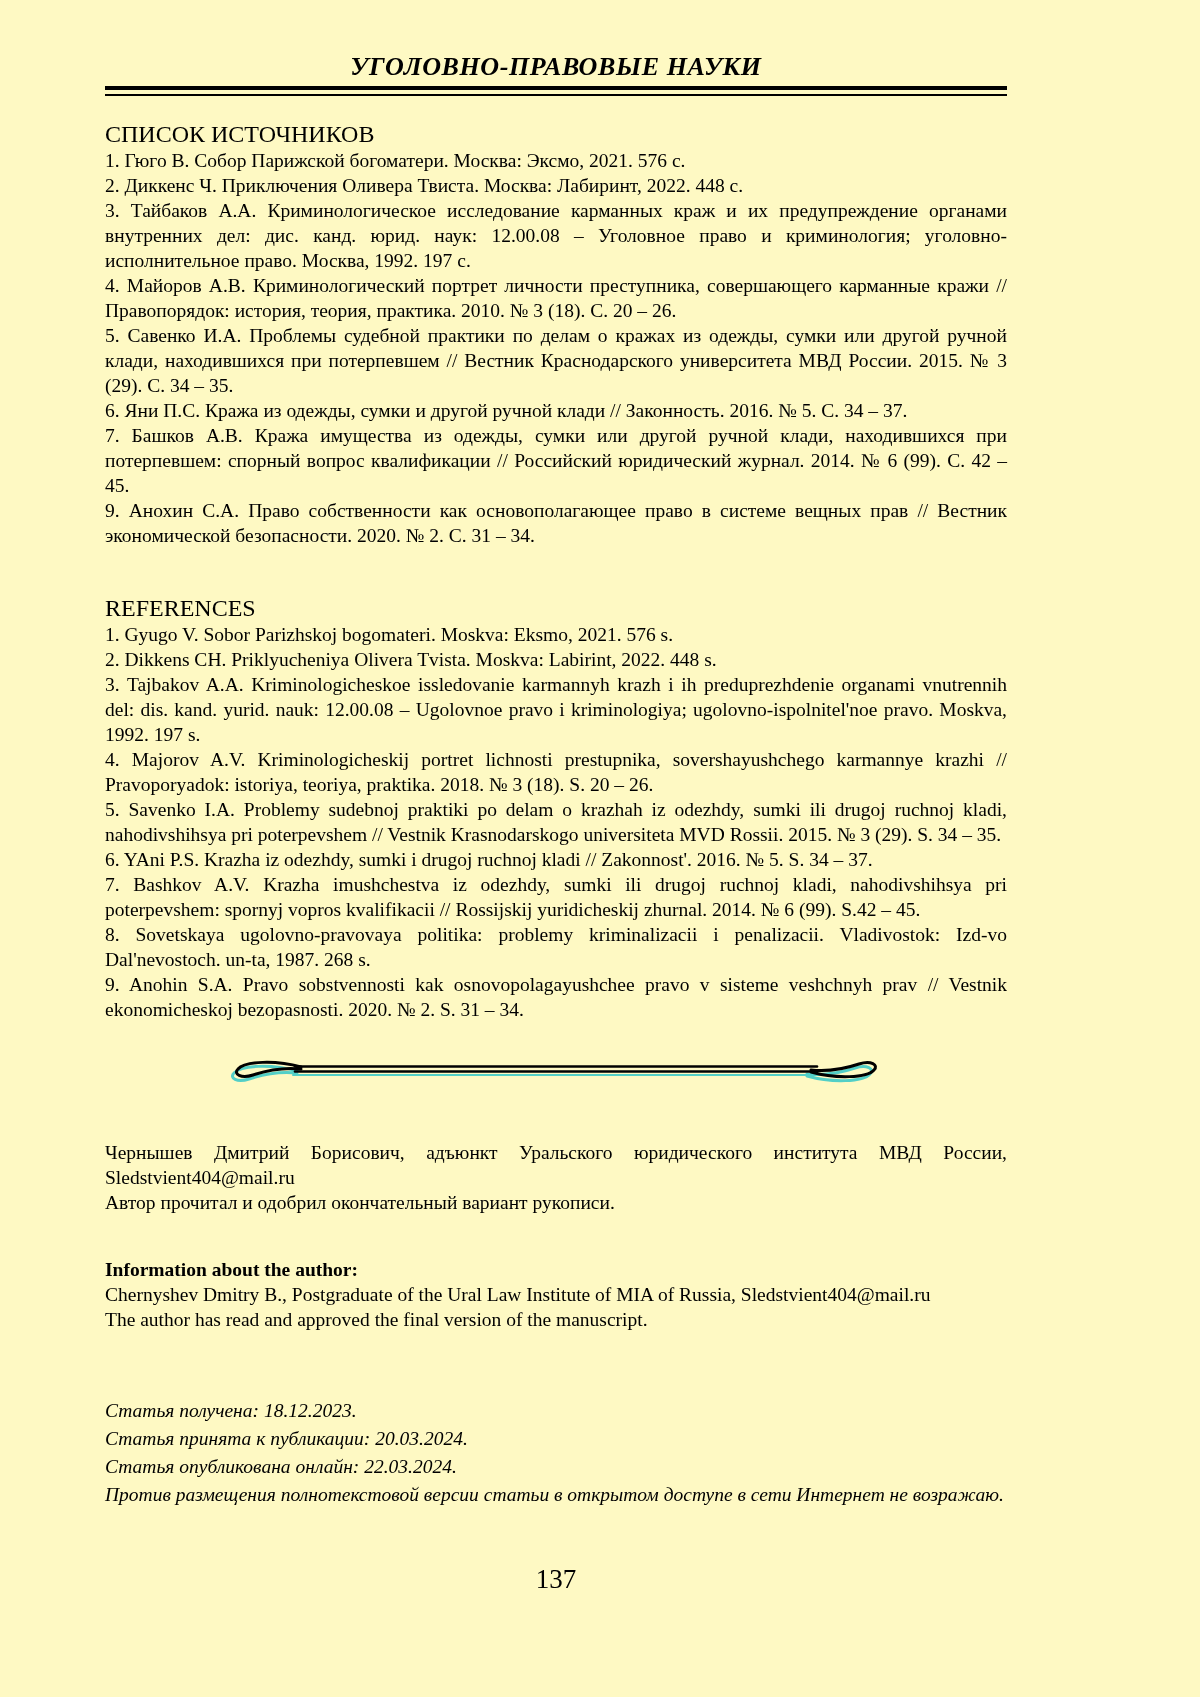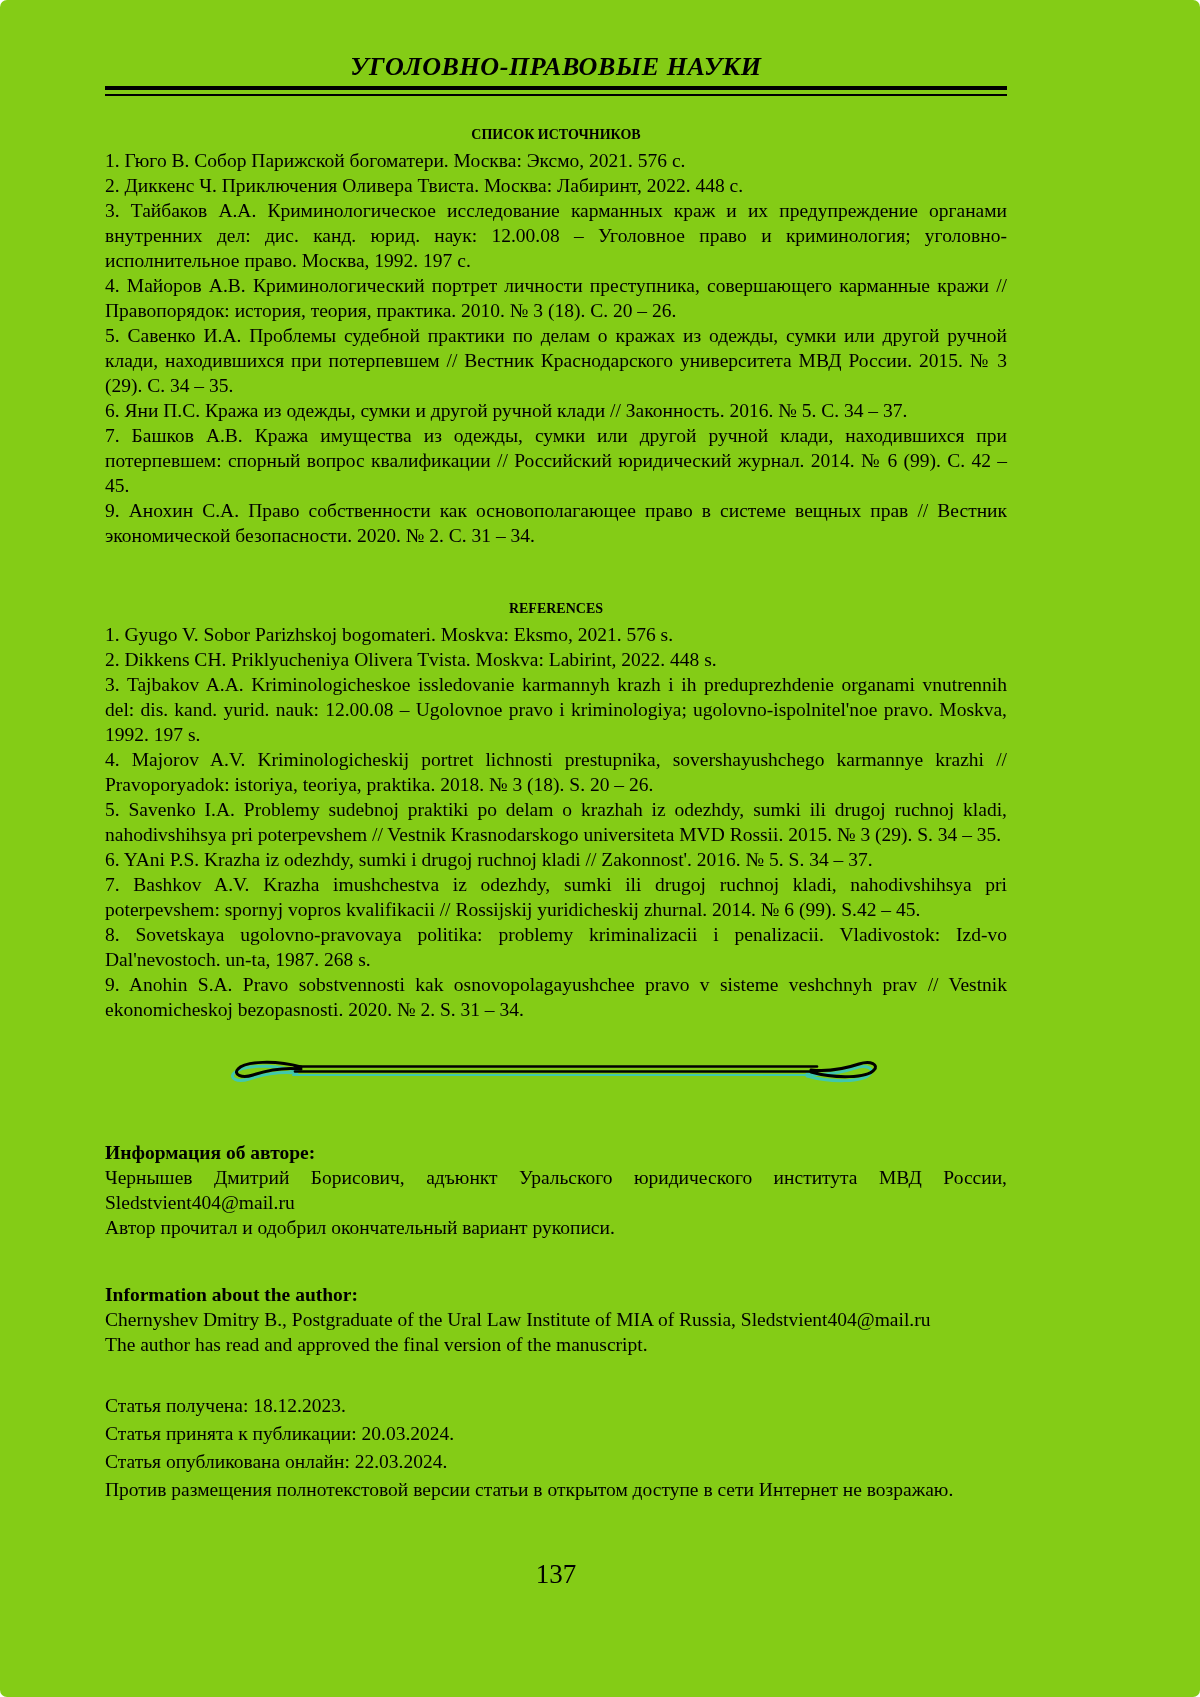--- a/index.html
+++ b/index.html
@@ -5,65 +5,64 @@
   html, body {
     margin: 0;
     padding: 0;
     background: #ffffff;
   }
   .page {
     position: relative;
     width: 1200px;
     min-height: 1697px;
     margin: 0 auto;
-    background: #84cc16;
+    background: #fef9c3;
     box-sizing: border-box;
     padding: 54px 193px 30px 105px;
     font-family: "Liberation Serif", "DejaVu Serif", serif;
     font-size: 19.5px;
     line-height: 25px;
     color: #000000;
-    border-radius: 7px;
   }
   .running-head { text-align: center; }
   .running-head h1 {
     margin: 0;
     font-size: 26px;
     font-weight: bold;
     font-style: italic;
     letter-spacing: 0.6px;
   }
   .head-rule {
     margin-top: 7px;
     border-top: 4px solid #000;
     border-bottom: 2px solid #000;
     height: 4px;
   }
   .section-title {
     margin: 26px 0 1px 0;
-    text-align: center;
-    font-size: 14px;
-    font-weight: bold;
+    text-align: left;
+    font-size: 24px;
+    font-weight: normal;
   }
   .section-title.refs-en { margin-top: 48px; }
   p.ref {
     margin: 0;
     text-align: justify;
     text-justify: inter-word;
   }
   .divider {
     margin-top: 34px;
     text-align: center;
   }
   .author-block { margin-top: 48px; }
   .author-block.en { margin-top: 42px; }
   .author-block p { margin: 0; text-align: justify; }
   .author-heading { font-weight: bold; }
   .bold { font-weight: normal; }
-  .dates { margin-top: 36px; }
+  .dates { margin-top: 66px; font-style: italic; }
   .dates p { margin: 0 0 3px 0; }
   .page-number {
     margin-top: 60px;
     text-align: center;
     font-size: 27px;
   }
 </style>
 </head>
 <body>
 
@@ -109,21 +108,20 @@
       <g fill="none" stroke="#000000" stroke-linecap="round">
         <path d="M70 11 C45 4 14 5 7 13 C2 18 10 23 22 19 C34 15 52 11 70 13" stroke-width="3"></path>
         <line x1="64" y1="10.5" x2="586" y2="10.5" stroke-width="2.6"></line>
         <line x1="64" y1="15.5" x2="586" y2="15.5" stroke-width="2.6"></line>
         <path d="M580 16 C605 23 636 22 643 14 C648 9 640 4 628 8 C616 12 598 16 580 14" stroke-width="3"></path>
       </g>
     </svg>
   </div>
 
   <section class="author-block ru">
-    <p class="author-heading">Информация об авторе:</p>
     <p>Чернышев Дмитрий Борисович, адъюнкт Уральского юридического института МВД России, Sledstvient404@mail.ru</p>
     <p>Автор прочитал и одобрил окончательный вариант рукописи.</p>
   </section>
 
   <section class="author-block en">
     <p class="author-heading">Information about the author:</p>
     <p><span class="bold">Chernyshev Dmitry B.,</span> <span>Postgraduate of the Ural Law Institute of MIA of Russia, Sledstvient404@mail.ru</span></p>
     <p>The author has read and approved the final version of the manuscript.</p>
   </section>
 

